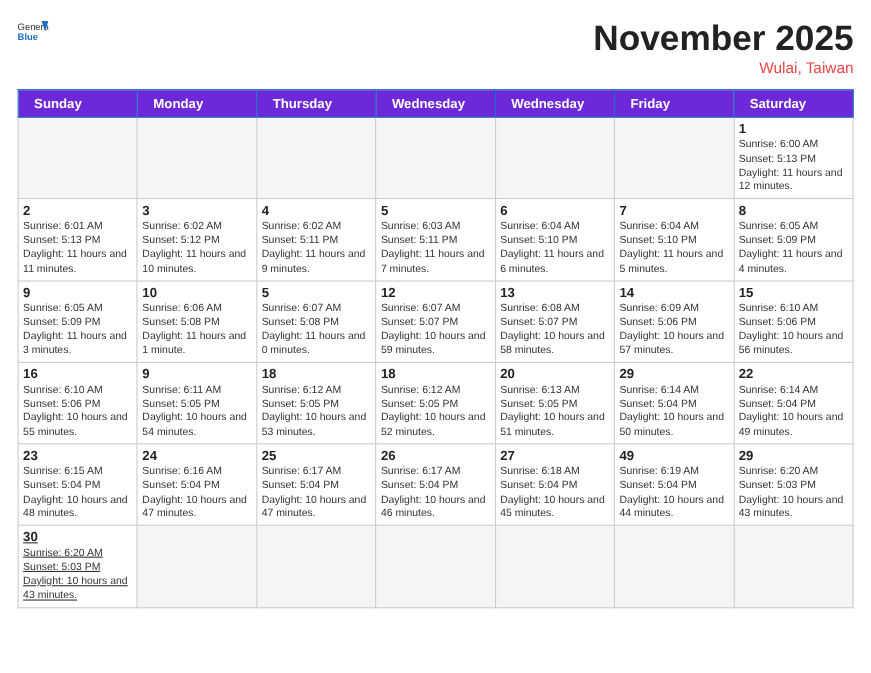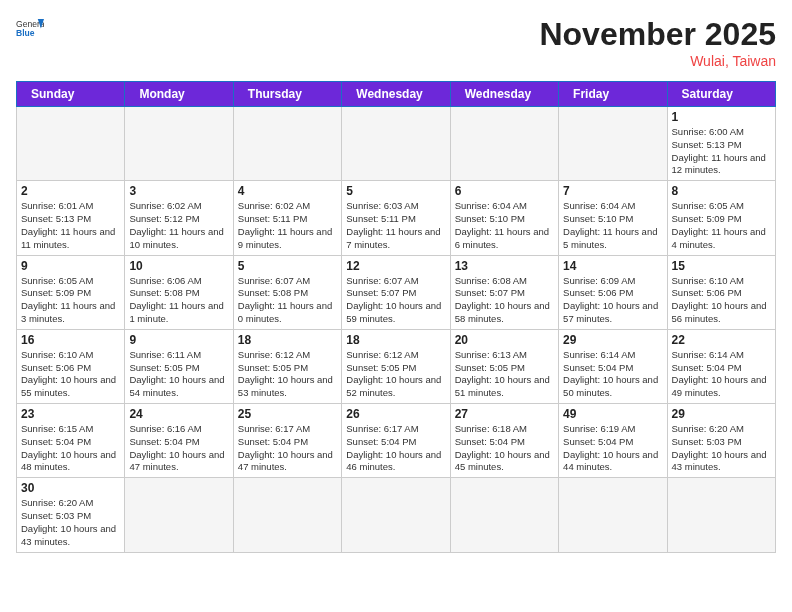--- a/index.html
+++ b/index.html
@@ -69,20 +69,21 @@
       display: block;
       margin-bottom: 2px;
     }
     .day-info {
       font-size: 9.5px;
       color: #333;
       line-height: 1.35;
     }
     .last-row td {
       min-height: 55px;
+      text-decoration: underline;
     }
   </style>
 </head>
 <body>
 
 <div class="header">
   <div class="logo">
     <svg class="logo-icon" viewBox="0 0 36 36">
       <text x="0" y="14" font-size="11" font-family="Arial" fill="#333" font-weight="normal">General</text>
       <text x="0" y="26" font-size="11" font-family="Arial" fill="#1a6fc4" font-weight="bold">Blue</text>

